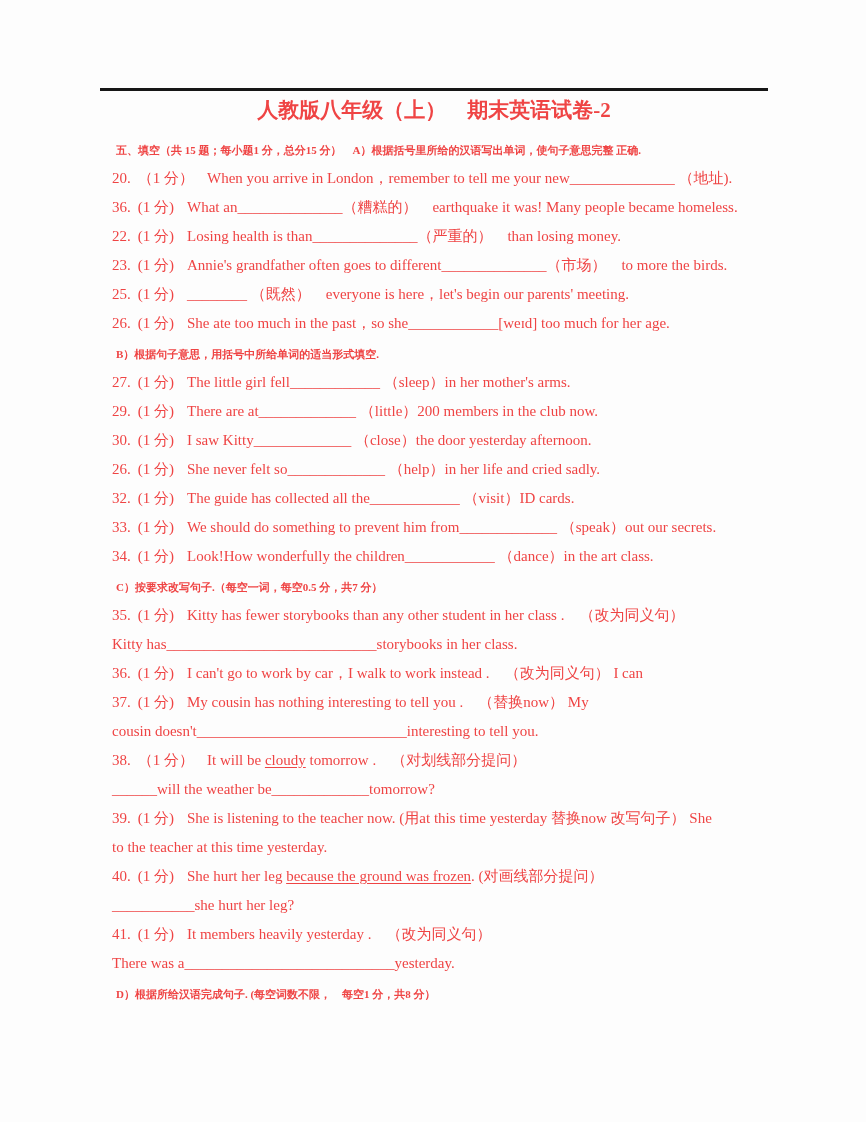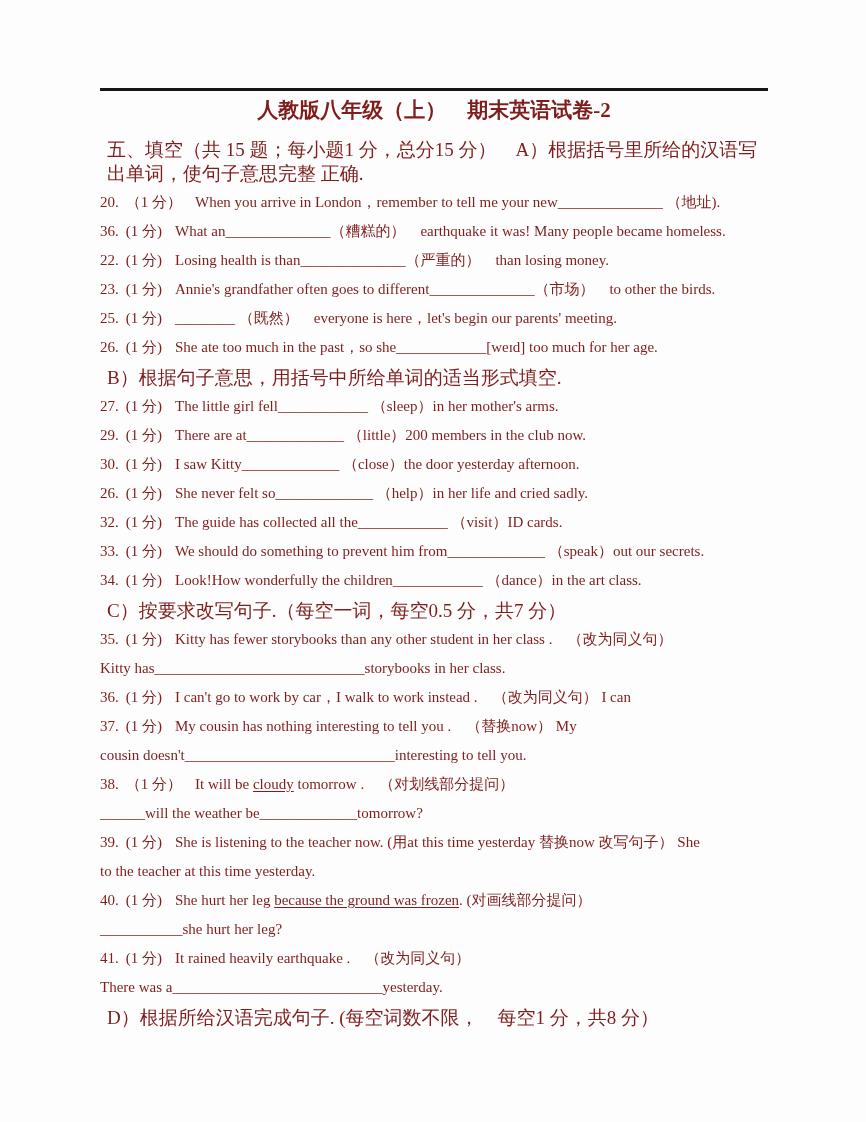--- a/index.html
+++ b/index.html
@@ -1,42 +1,42 @@
 <!DOCTYPE html>
 <html lang="zh"><head>
 <meta charset="utf-8">
 <style>
   html,body{margin:0;padding:0;background:#ffffff;}
   .page{
     position:relative;
     width:866px;height:1122px;
     background:#fdfdfd;
     font-family:"Liberation Serif","DejaVu Serif",serif;
-    color:#7f1d1d;
+    color:#ef4444;
     overflow:hidden;
   }
   .content{
     position:absolute;left:100px;top:88px;width:668px;
   }
   .rule{
     height:0;border-top:3px solid #161616;margin:0;
   }
   .title{
     text-align:center;
     font-size:21px;font-weight:700;
     line-height:28px;
     margin:5px 0 14px;
   }
   .heading{
-    font-weight:400;
-    font-size:19px;
+    font-weight:700;
+    font-size:11px;
     line-height:24px;
-    margin:3px 7px 6px;
+    margin:3px 16px 6px;
   }
-  .question{margin:0 0 9px;}
+  .question{margin:0 12px 9px;}
   .qline{
     margin:0 0 9px;
     font-size:15px;
     line-height:20px;
     white-space:normal;
   }
   .qline:last-child{margin-bottom:0;}
   .qnum{margin-right:7px;}
   .qscore{margin-right:13px;}
   .blank{letter-spacing:0;white-space:nowrap;}
@@ -54,21 +54,21 @@
         <div class="question">
           <p class="qline"><span class="qnum">20.</span><span class="qscore">（1 分）</span><span class="seg">When you arrive in London，remember to tell me your new</span><span class="seg blank">______________</span><span class="seg"> （地址).</span></p>
         </div>
         <div class="question">
           <p class="qline"><span class="qnum">36.</span><span class="qscore">(1 分)</span><span class="seg">What an</span><span class="seg blank">______________</span><span class="seg">（糟糕的）</span><span class="seg">　earthquake it was! Many people became homeless.</span></p>
         </div>
         <div class="question">
           <p class="qline"><span class="qnum">22.</span><span class="qscore">(1 分)</span><span class="seg">Losing health is than</span><span class="seg blank">______________</span><span class="seg">（严重的）</span><span class="seg">　than losing money.</span></p>
         </div>
         <div class="question">
-          <p class="qline"><span class="qnum">23.</span><span class="qscore">(1 分)</span><span class="seg">Annie's grandfather often goes to different</span><span class="seg blank">______________</span><span class="seg">（市场）</span><span class="seg">　to other the birds.</span></p>
+          <p class="qline"><span class="qnum">23.</span><span class="qscore">(1 分)</span><span class="seg">Annie's grandfather often goes to different</span><span class="seg blank">______________</span><span class="seg">（市场）</span><span class="seg">　to more the birds.</span></p>
         </div>
         <div class="question">
           <p class="qline"><span class="qnum">25.</span><span class="qscore">(1 分)</span><span class="seg blank">________</span><span class="seg"> （既然）</span><span class="seg">　everyone is here，let's begin our parents' meeting.</span></p>
         </div>
         <div class="question">
           <p class="qline"><span class="qnum">26.</span><span class="qscore">(1 分)</span><span class="seg">She ate too much in the past，so she</span><span class="seg blank">____________</span><span class="seg">[weɪd] too much for her age.</span></p>
         </div>
         <div class="heading"><span>B）根据句子意思，用括号中所给单词的适当形式填空.</span></div>
         <div class="question">
           <p class="qline"><span class="qnum">27.</span><span class="qscore">(1 分)</span><span class="seg">The little girl fell</span><span class="seg blank">____________</span><span class="seg"> （sleep）</span><span class="seg">in her mother's arms.</span></p>
@@ -109,19 +109,19 @@
         </div>
         <div class="question">
           <p class="qline"><span class="qnum">39.</span><span class="qscore">(1 分)</span><span class="seg">She is listening to the teacher now. </span><span class="seg">(用at this time yesterday 替换now 改写句子）</span><span class="seg"> She</span></p>
           <p class="qline"><span class="seg">to the teacher at this time yesterday.</span></p>
         </div>
         <div class="question">
           <p class="qline"><span class="qnum">40.</span><span class="qscore">(1 分)</span><span class="seg">She hurt her leg </span><span class="seg u">because the ground was frozen</span><span class="seg">. </span><span class="seg">(对画线部分提问）</span></p>
           <p class="qline"><span class="seg blank">___________</span><span class="seg">she hurt her leg?</span></p>
         </div>
         <div class="question">
-          <p class="qline"><span class="qnum">41.</span><span class="qscore">(1 分)</span><span class="seg">It rained heavily earthquake .　</span><span class="seg">（改为同义句）</span></p>
+          <p class="qline"><span class="qnum">41.</span><span class="qscore">(1 分)</span><span class="seg">It members heavily yesterday .　</span><span class="seg">（改为同义句）</span></p>
           <p class="qline"><span class="seg">There was a</span><span class="seg blank">____________________________</span><span class="seg">yesterday.</span></p>
         </div>
         <div class="heading"><span>D）根据所给汉语完成句子. (每空词数不限，　每空1 分，共8 分）</span></div>
       </div>
   </div>
 </div>
 
 </body></html>

